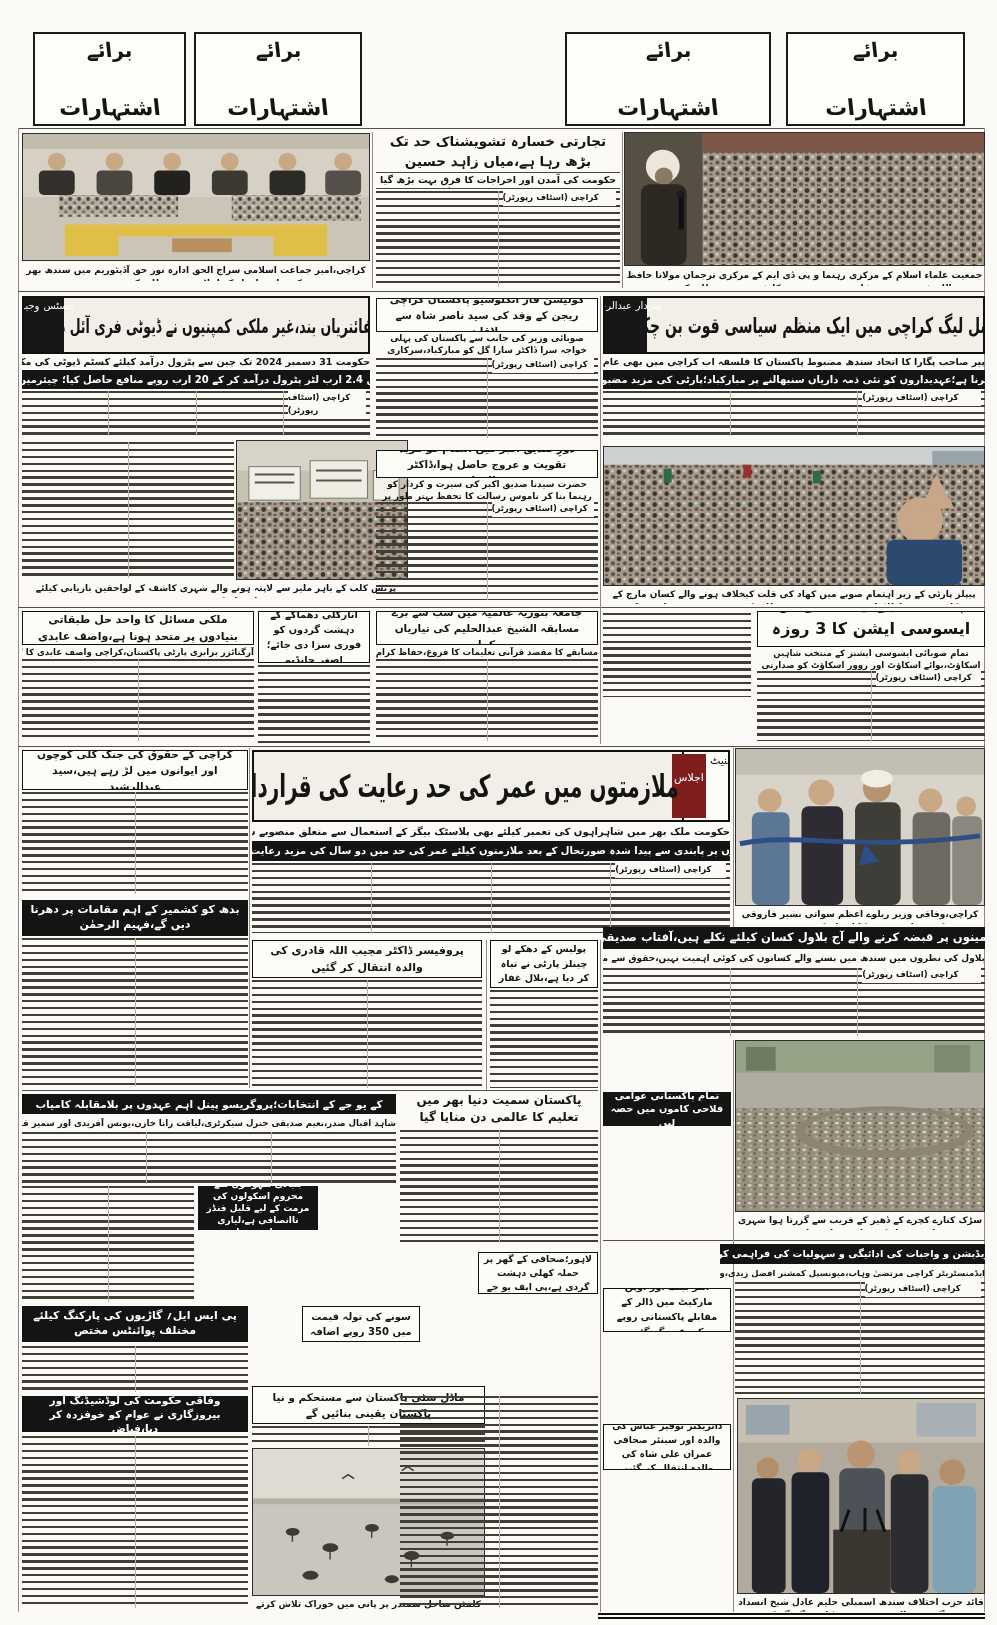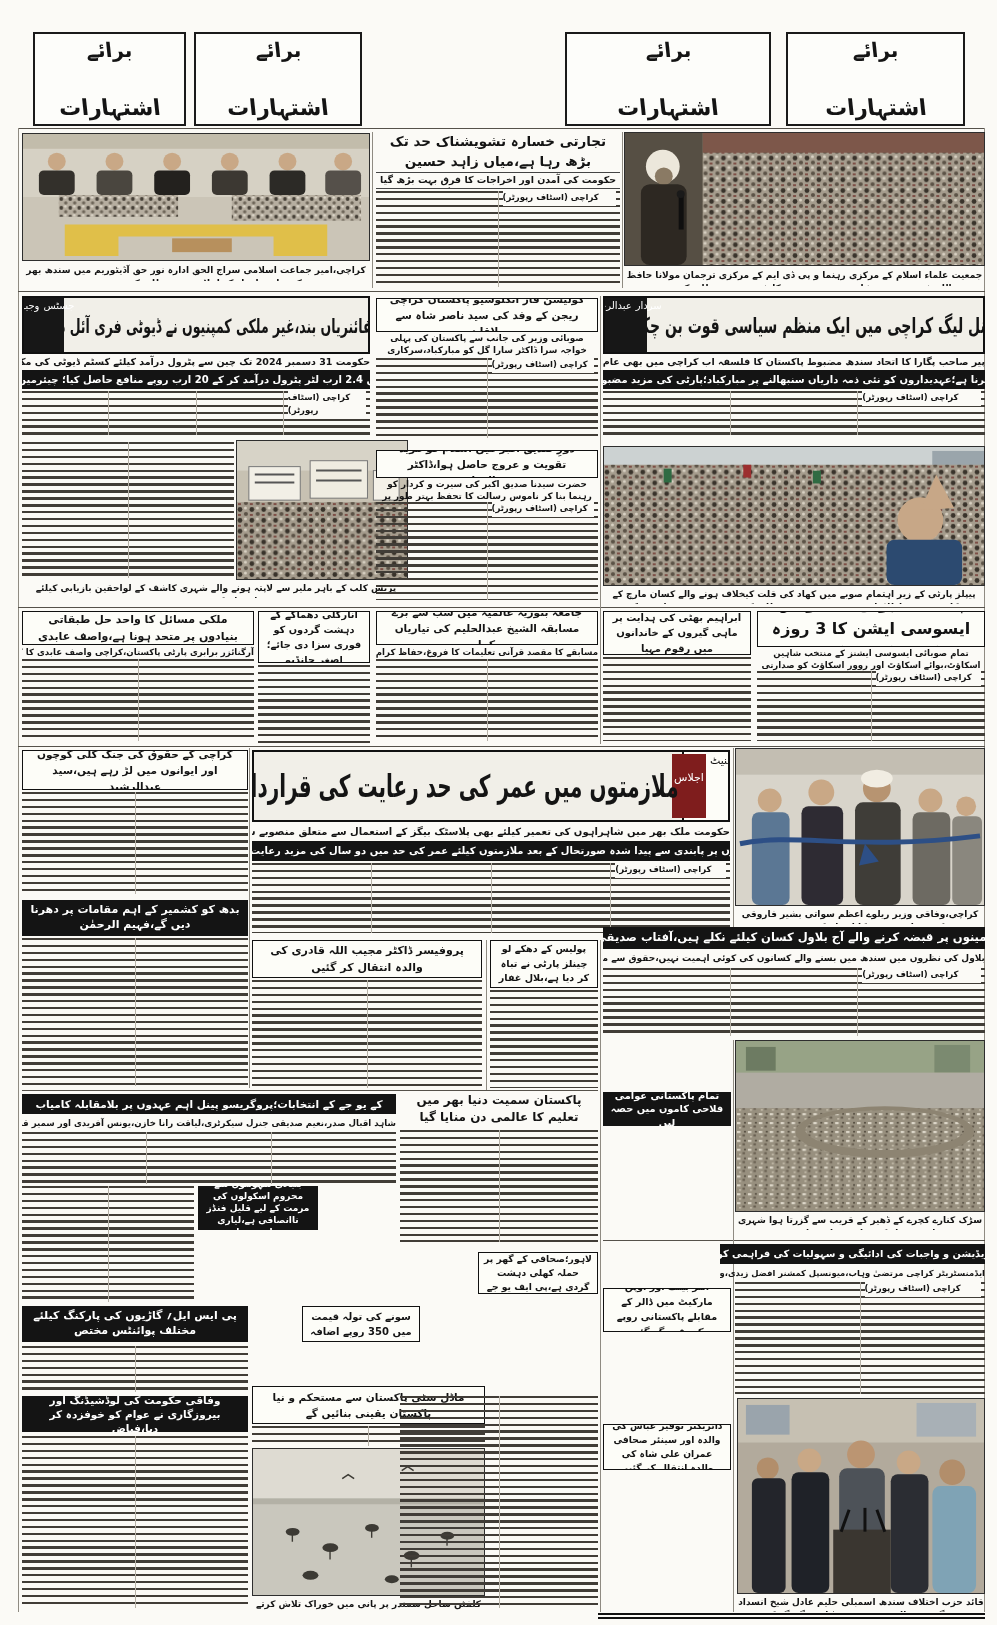--- a/index.html
+++ b/index.html
@@ -284,21 +284,20 @@
   <div class="abs" style="left:376px;top:611px;width:222px">
     <div class="boxhl" style="height:34px;font-size:10.5px">جامعہ بنوریہ عالمیہ میں سب سے بڑے مسابقہ الشیخ عبدالحلیم کی تیاریاں مکمل</div>
     <div class="sub nowrap" style="font-size:8.6px;height:14px;line-height:14px">مسابقے کا مقصد قرآنی تعلیمات کا فروغ،حفاظ کرام کی حوصلہ افزائی کرنا ہے،مفتی نعمان نعیم</div>
     <div class="cols" style="height:82px">
       <div class="col g"></div>
       <div class="col g"></div>
     </div>
   </div>
 
   <div class="abs" style="left:603px;top:611px;width:148px">
-    <div class="boxhl" style="height:44px;font-size:10px">ابراہیم بھٹی کی ہدایت پر ماہی گیروں کے خاندانوں میں رقوم مہیا</div>
     <div class="col g" style="height:84px;margin-top:2px"></div>
   </div>
 
   <div class="abs" style="left:757px;top:611px;width:228px">
     <div class="boxhl" style="height:36px;font-size:16px">پاکستان بوائے اسکاؤٹس ایسوسی ایشن کا 3 روزہ سلیکشن کیمپ کا انعقاد</div>
     <div class="sub" style="font-size:8.6px;height:24px">تمام صوبائی ایسوسی ایشنز کے منتخب شاہین اسکاؤٹ،بوائے اسکاؤٹ اور روور اسکاؤٹ کو صدارتی میڈل دیا جاتا ہے</div>
     <div class="cols" style="height:70px">
       <div class="col g">
         <div class="byline">کراچی (اسٹاف رپورٹر)</div>
       </div>

